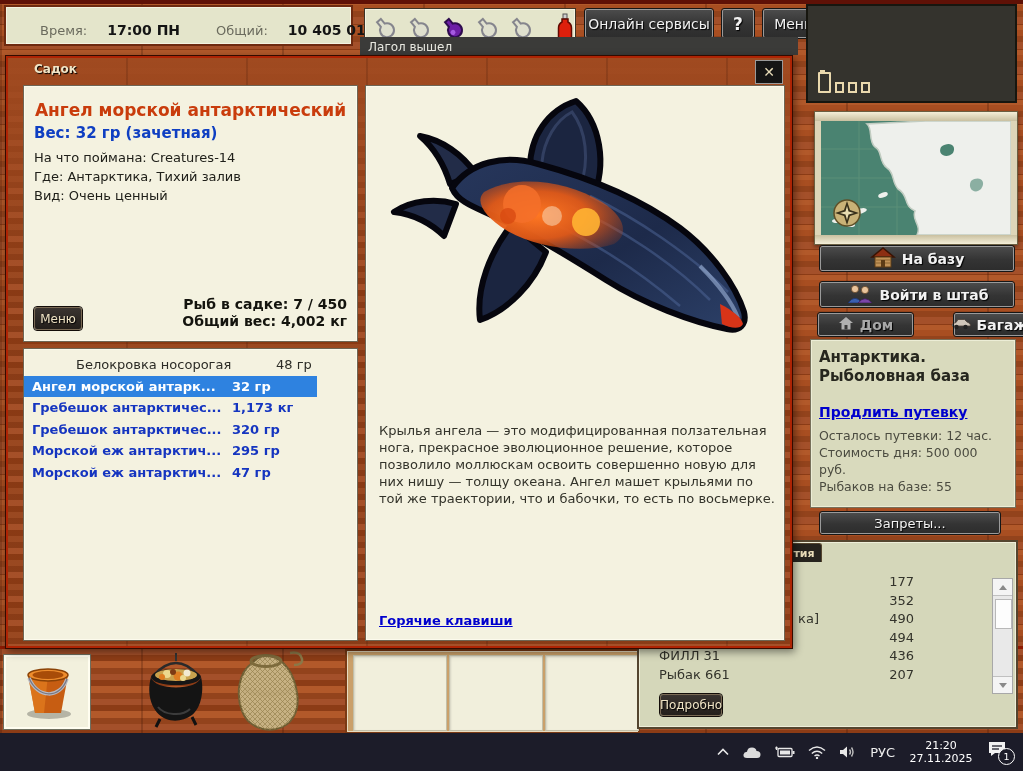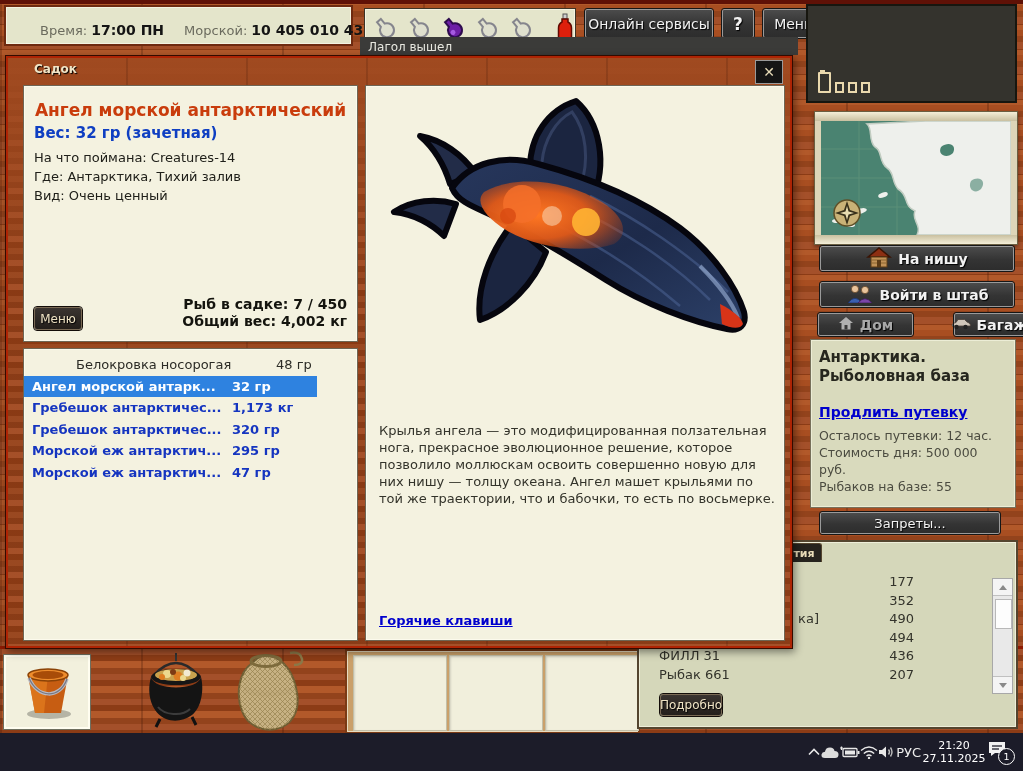--- a/index.html
+++ b/index.html
@@ -15,21 +15,21 @@
     border:1px solid #9a9a9a;outline:1px solid #161616;border-radius:2px;
     color:#f2f2f2;text-shadow:1px 1px 1px #000;cursor:pointer;box-sizing:border-box;}
   .btn-game{background:linear-gradient(180deg,#3a3430,#241f1b);border:1px solid #7a6a55;
     outline:1px solid #120c08;border-radius:3px;color:#efe3c4;text-shadow:1px 1px 1px #000;
     display:flex;align-items:center;justify-content:center;box-sizing:border-box;}
   .link{color:#0000cd;text-decoration:underline;cursor:pointer;}
 
   
   .status-panel{position:absolute;left:4px;top:5px;width:349px;height:41px;
     background:#e4e5cb;border:2px solid #6e2a10;box-shadow:inset 0 0 0 1px #f4f3e2;
-    display:flex;align-items:flex-end;padding:0 6px 6px 34px;box-sizing:border-box;gap:4px;}
+    display:flex;align-items:flex-end;padding:0 6px 6px 34px;box-sizing:border-box;gap:20px;}
   .status-panel .lbl{color:#6b6b5e;font-size:13px;}
   .status-panel .val{color:#141414;font-size:14px;font-weight:bold;white-space:nowrap;}
   .potions-panel{position:absolute;left:364px;top:8px;width:212px;height:40px;
     background:#e4e5cb;border:1px solid #3c3326;box-shadow:inset 0 0 0 1px #f4f3e2;
     display:flex;align-items:center;padding:0 6px;gap:4px;box-sizing:border-box;}
   .potion{width:30px;height:30px;display:flex;align-items:center;justify-content:center;cursor:pointer;}
   .top-btn{position:absolute;height:29px;font-size:14px;}
   #btn-online{left:585px;top:9px;width:128px;}
   #btn-help{left:722px;top:9px;width:32px;font-weight:bold;font-size:17px;}
   #btn-topmenu{left:763px;top:9px;width:64px;}
@@ -135,38 +135,38 @@
   .fish-row.plain{color:#2c2c26;padding-left:44px;}
   .fish-row.new{color:#1535c0;font-weight:bold;}
   .fish-row.selected{background:#2e82e0;color:#ffffff;font-weight:bold;width:293px;}
 
   .fish-figure{position:absolute;left:14px;top:10px;}
   .fish-desc{position:absolute;left:13px;top:336px;width:400px;font-size:13px;color:#33332a;line-height:17px;}
   .hotkeys{position:absolute;left:13px;bottom:12px;font-size:13px;font-weight:bold;}
 
   
   .taskbar{position:absolute;left:0;top:733px;width:1023px;height:38px;background:#1c1c29;z-index:100;}
-  .tray{position:absolute;right:10px;top:0;height:38px;display:flex;align-items:center;}
+  .tray{position:absolute;right:10px;top:0;height:38px;display:flex;align-items:center;gap:13px;}
   .tray .t-ico{display:flex;align-items:center;justify-content:center;cursor:pointer;}
   .tray .lang{color:#eee;font-size:13px;cursor:pointer;}
   .clock{color:#fff;font-size:11px;line-height:13px;text-align:center;cursor:pointer;width:66px;}
   .notif{position:relative;cursor:pointer;width:26px;height:24px;}
   .notif .badge{position:absolute;right:-2px;bottom:-1px;width:15px;height:15px;border-radius:50%;
     background:#1c1c29;border:1.5px solid #fff;color:#fff;font-size:9.5px;
     display:flex;align-items:center;justify-content:center;}
 </style>
 </head>
 <body>
 
 <div id="screen">
 
   <div class="status-panel">
     <span class="lbl">Время:</span>
     <span class="val">17:00 ПН</span>
-    <span class="lbl" style="margin-left:16px">Морской:</span>
+    <span class="lbl" style="margin-left:16px">Общий:</span>
     <span class="val">10 405 010 439 руб.</span>
   </div>
 
   <div class="potions-panel">
     <span class="potion">
       <svg width="30" height="27" viewBox="0 0 30 27">
           <g transform="rotate(-40 15 14)">
             <path d="M12.5 3 h5 v6 a7 7 0 1 1 -5 0 Z" fill="#dfe0ce" stroke="#85858d" stroke-width="2"></path>
           </g>
         </svg>
@@ -265,21 +265,21 @@
   <div class="btn-dark side-btn" id="btn-base">
     <span>
       <svg width="26" height="21" viewBox="0 0 26 21">
           <polygon points="2,10 13,1 24,10" fill="#8d2f12" stroke="#3a1404" stroke-width="1.5"></polygon>
           <rect x="5" y="10" width="16" height="10" fill="#c19257" stroke="#5d3c16" stroke-width="1"></rect>
           <line x1="5" y1="13" x2="21" y2="13" stroke="#8a6430" stroke-width="1"></line>
           <line x1="5" y1="16" x2="21" y2="16" stroke="#8a6430" stroke-width="1"></line>
           <rect x="11" y="13" width="4" height="7" fill="#5d3c16"></rect>
         </svg>
     </span>
-    <span>На нишу</span>
+    <span>На базу</span>
   </div>
 
   <div class="btn-dark side-btn" id="btn-hq">
     <span>
       <svg width="28" height="19" viewBox="0 0 28 19">
           <circle cx="9" cy="5" r="3.6" fill="#e9c49c" stroke="#6b4a2a" stroke-width=".8"></circle>
           <path d="M2 19 Q9 9.5 16 19 Z" fill="#3a5fb0" stroke="#1e3468" stroke-width=".8"></path>
           <circle cx="19" cy="6" r="3.6" fill="#e9c49c" stroke="#6b4a2a" stroke-width=".8"></circle>
           <path d="M12 19 Q19 10.5 26 19 Z" fill="#7b46a8" stroke="#3e2058" stroke-width=".8"></path>
         </svg>

